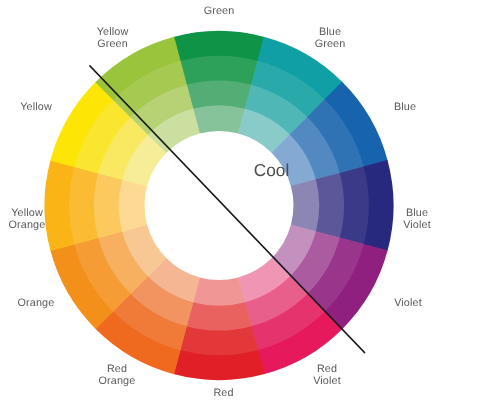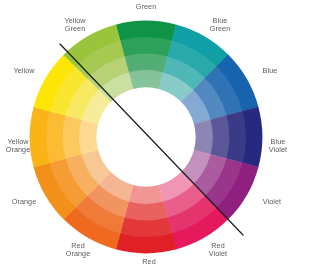--- a/index.html
+++ b/index.html
@@ -143,15 +143,16 @@
       <div class="wheel-label" style="left: 38px; top: 242px; width: 80px;">Red
 Orange</div>
       <div class="wheel-label" style="left: -16px; top: 198px; width: 80px;">Orange</div>
       <div class="wheel-label" style="left: -22px; top: 138px; width: 80px;">Yellow
 Orange</div>
       <div class="wheel-label" style="left: -16px; top: 67px; width: 80px;">Yellow</div>
       <div class="wheel-label" style="left: 35px; top: 17px; width: 80px;">Yellow
 Green</div>
     </div>
 
+  <div class="temp-label" id="cool-label" style="left: 141px; top: 108px; width: 80px;">Cool</div>
 
 
 </div>
 
 </body></html>

